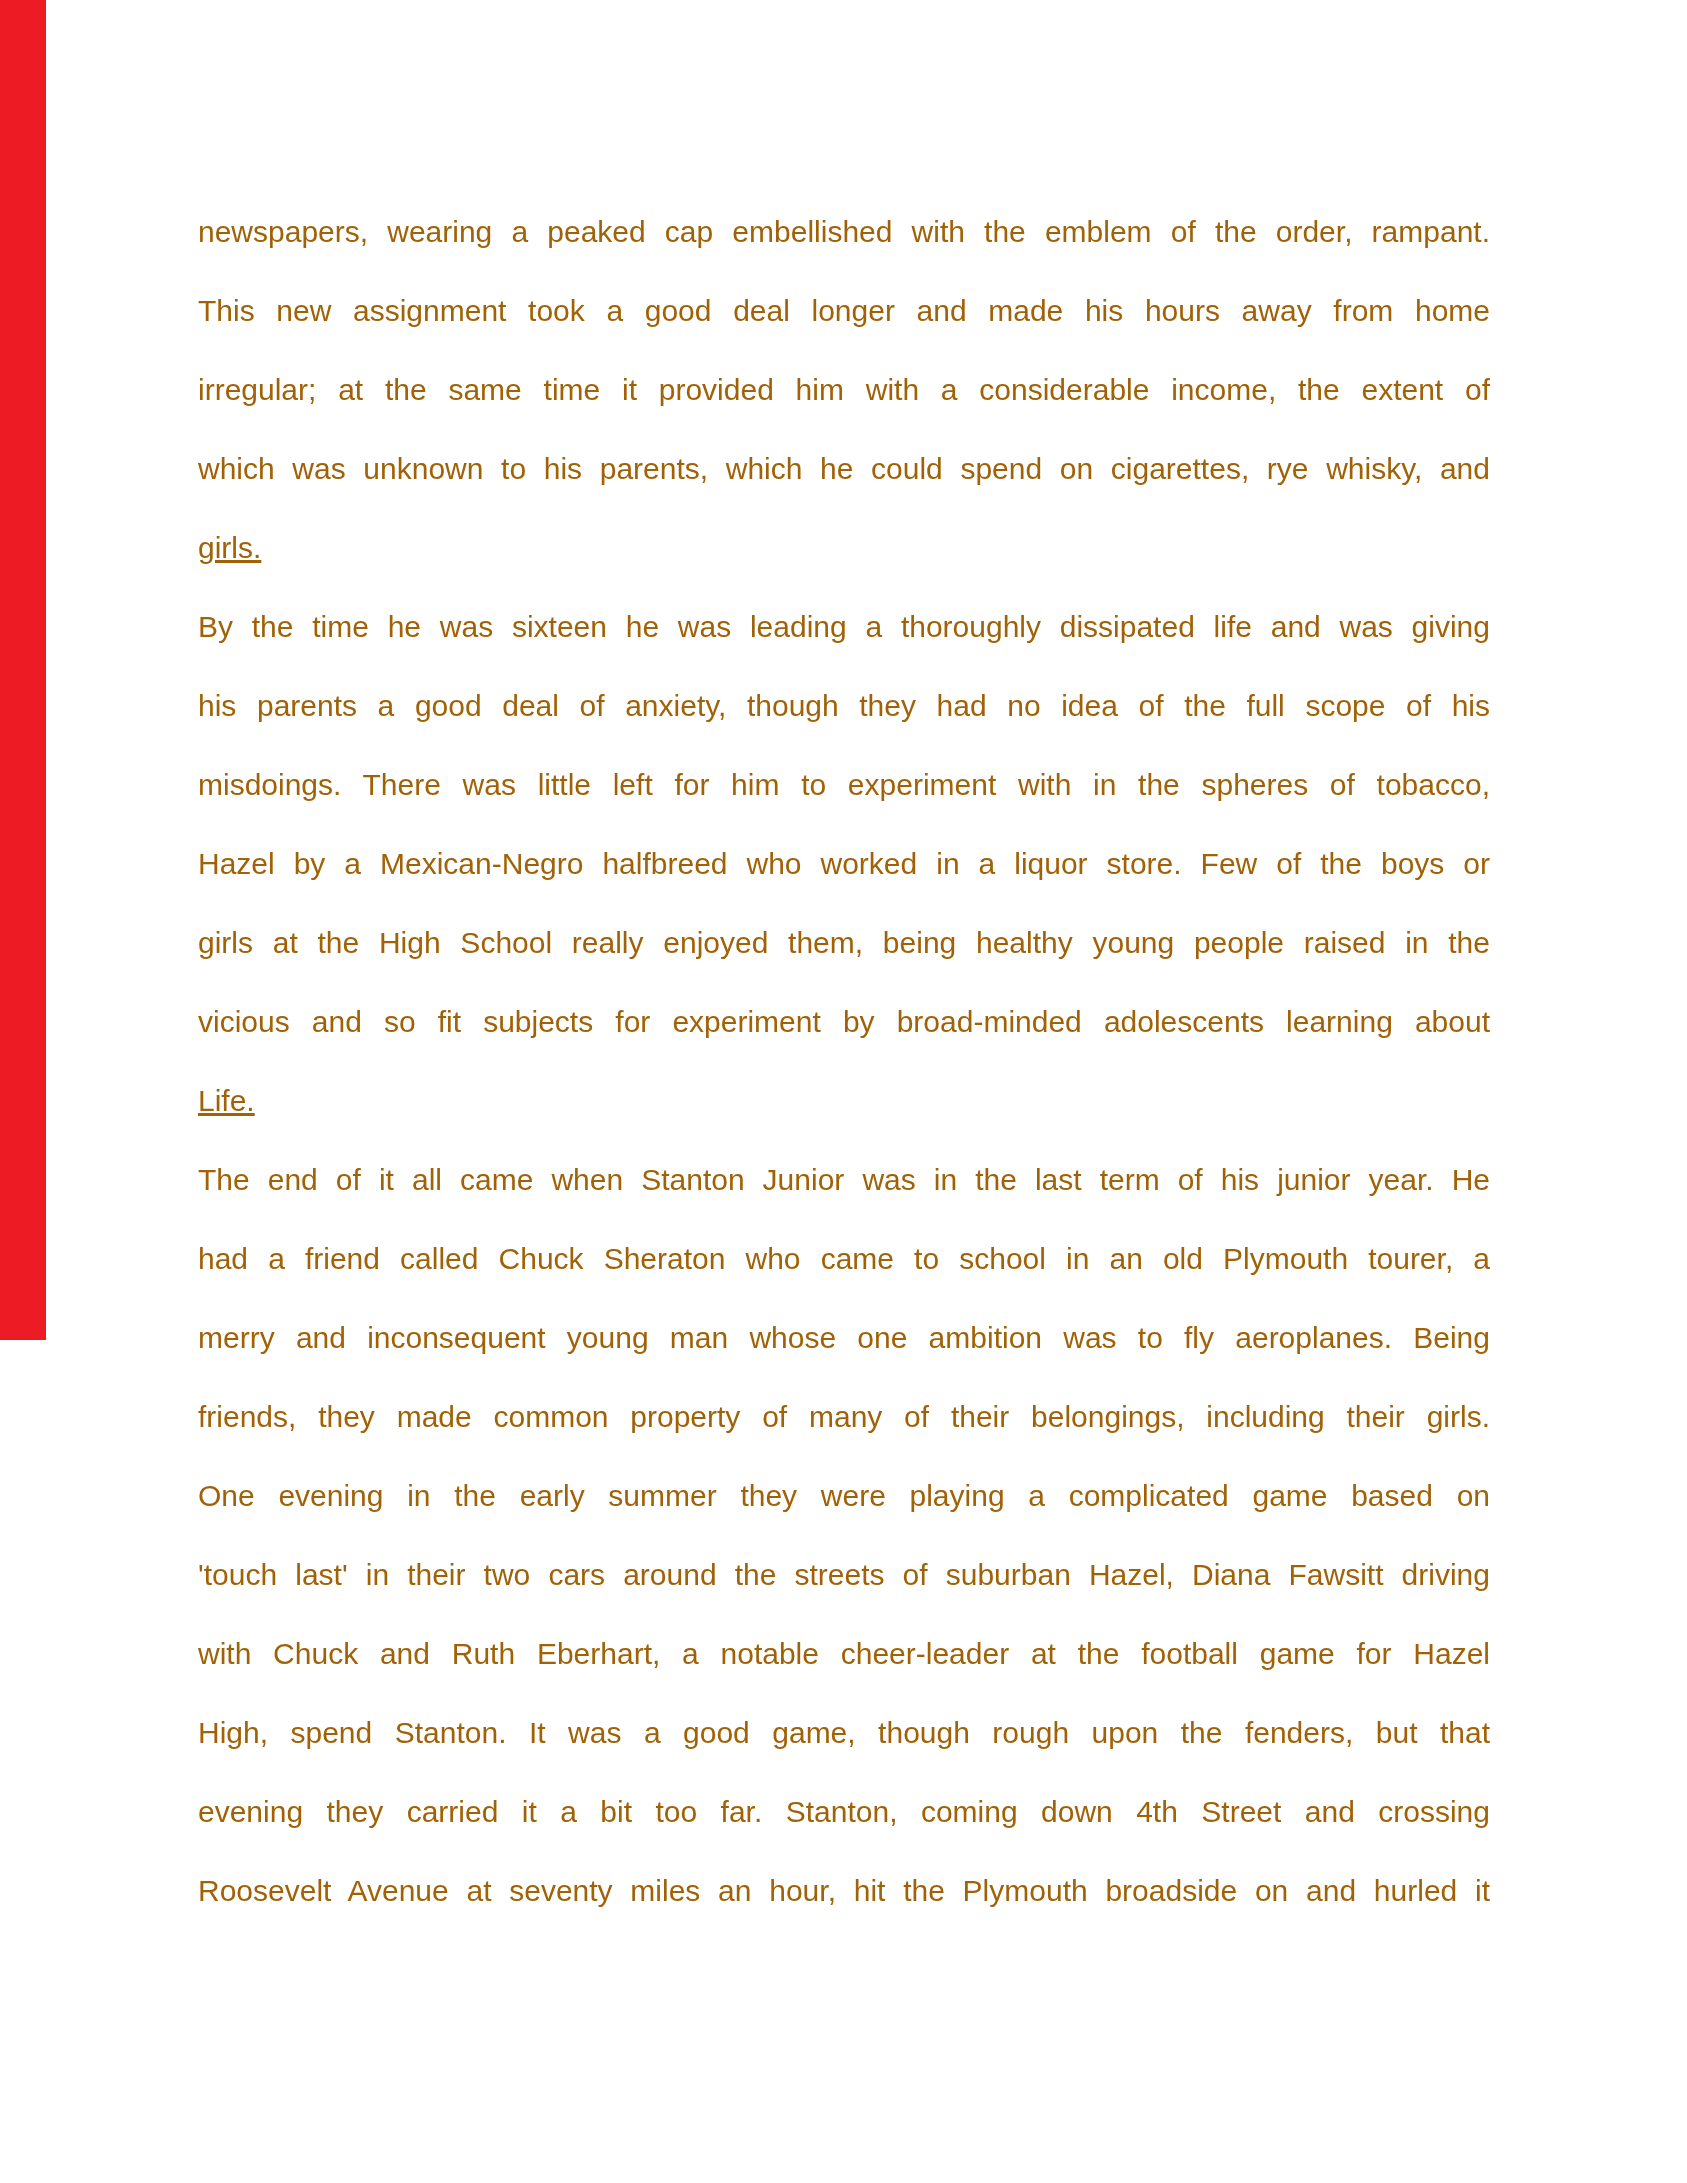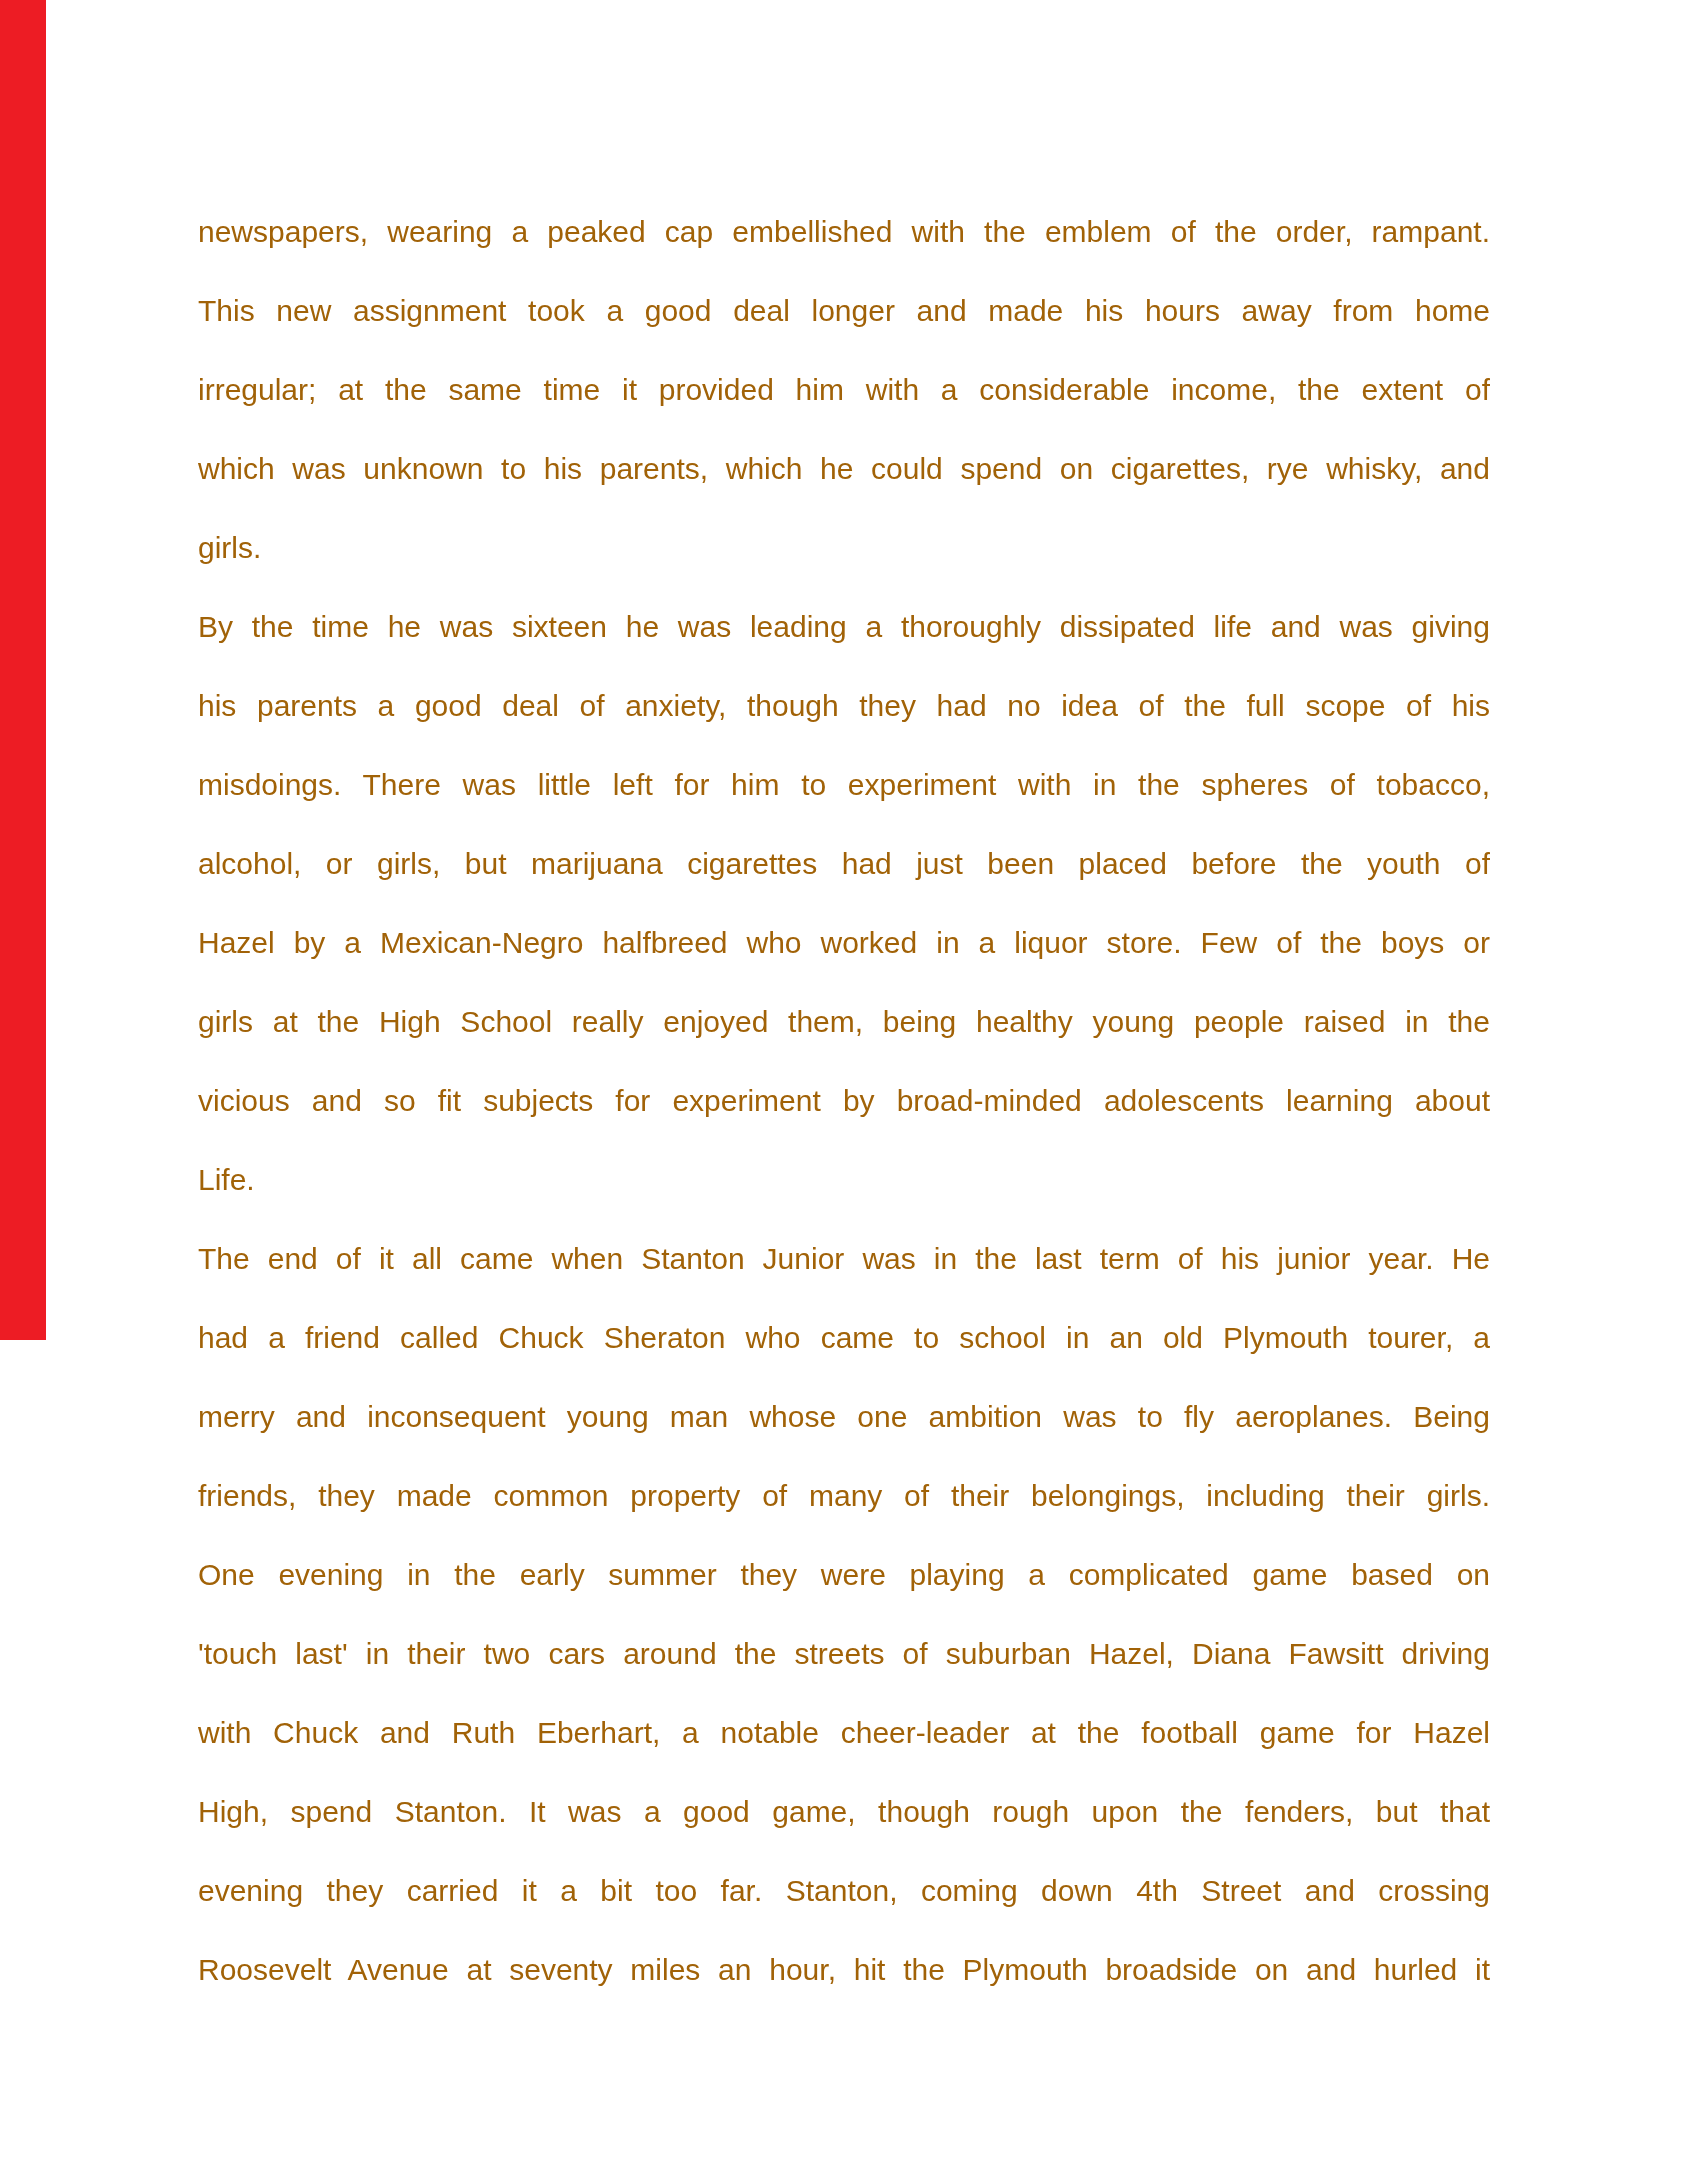--- a/index.html
+++ b/index.html
@@ -40,39 +40,39 @@
     color: #a16207;
     text-align: justify;
     text-align-last: justify;
     overflow: hidden;
     white-space: normal;
     hyphens: none;
   }
   .line.para-end {
     text-align: left;
     text-align-last: left;
+    text-decoration: underline;
   }
 </style>
 </head>
 <body>
 
 <div class="page">
 
   <div class="red-bar" style="background: rgb(237, 28, 36);"></div>
 
   <div class="text-block">
     <div class="line">newspapers, wearing a peaked cap embellished with the emblem of the order, rampant.</div>
     <div class="line">This new assignment took a good deal longer and made his hours away from home</div>
     <div class="line">irregular; at the same time it provided him with a considerable income, the extent of</div>
     <div class="line">which was unknown to his parents, which he could spend on cigarettes, rye whisky, and</div>
     <div class="line para-end">girls.</div>
     <div class="line">By the time he was sixteen he was leading a thoroughly dissipated life and was giving</div>
     <div class="line">his parents a good deal of anxiety, though they had no idea of the full scope of his</div>
     <div class="line">misdoings. There was little left for him to experiment with in the spheres of tobacco,</div>
-    <div class="line">alcohol, or girls, but marijuana cigarettes had just been placed before the youth of</div>
     <div class="line">Hazel by a Mexican-Negro halfbreed who worked in a liquor store. Few of the boys or</div>
     <div class="line">girls at the High School really enjoyed them, being healthy young people raised in the</div>
     <div class="line">vicious and so fit subjects for experiment by broad-minded adolescents learning about</div>
     <div class="line para-end">Life.</div>
     <div class="line">The end of it all came when Stanton Junior was in the last term of his junior year. He</div>
     <div class="line">had a friend called Chuck Sheraton who came to school in an old Plymouth tourer, a</div>
     <div class="line">merry and inconsequent young man whose one ambition was to fly aeroplanes. Being</div>
     <div class="line">friends, they made common property of many of their belongings, including their girls.</div>
     <div class="line">One evening in the early summer they were playing a complicated game based on</div>
     <div class="line">'touch last' in their two cars around the streets of suburban Hazel, Diana Fawsitt driving</div>

